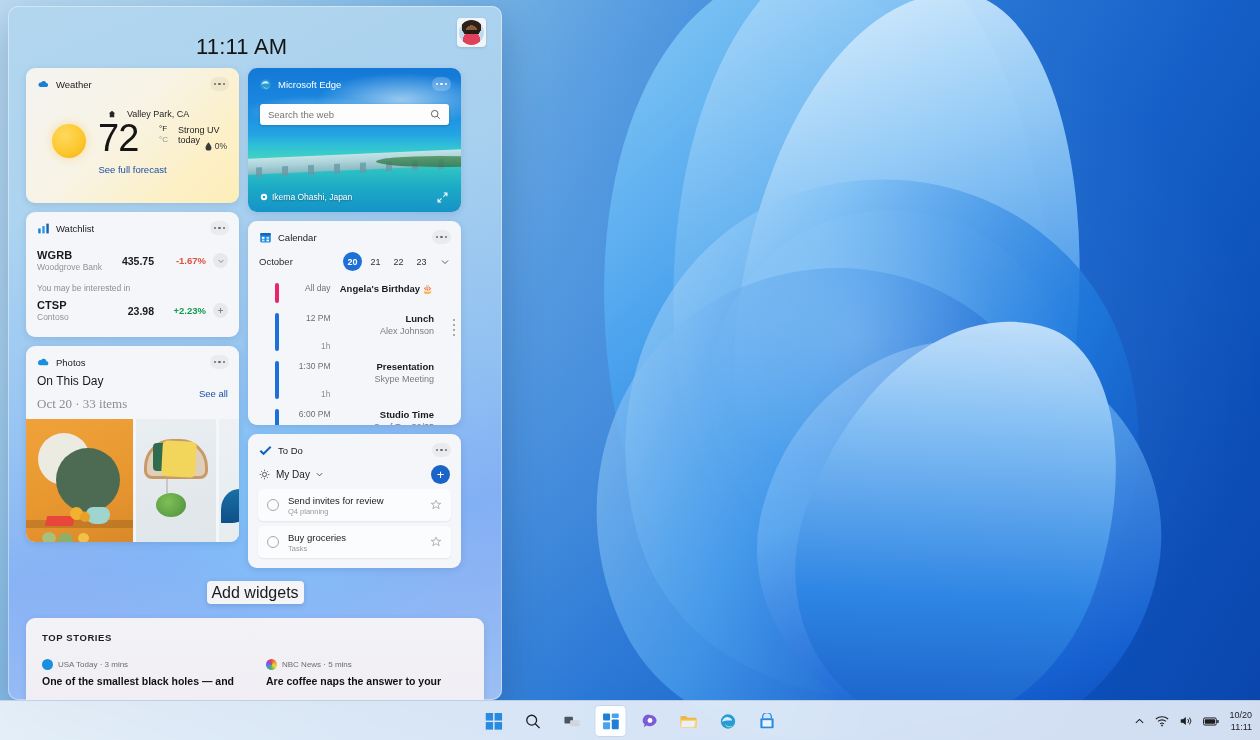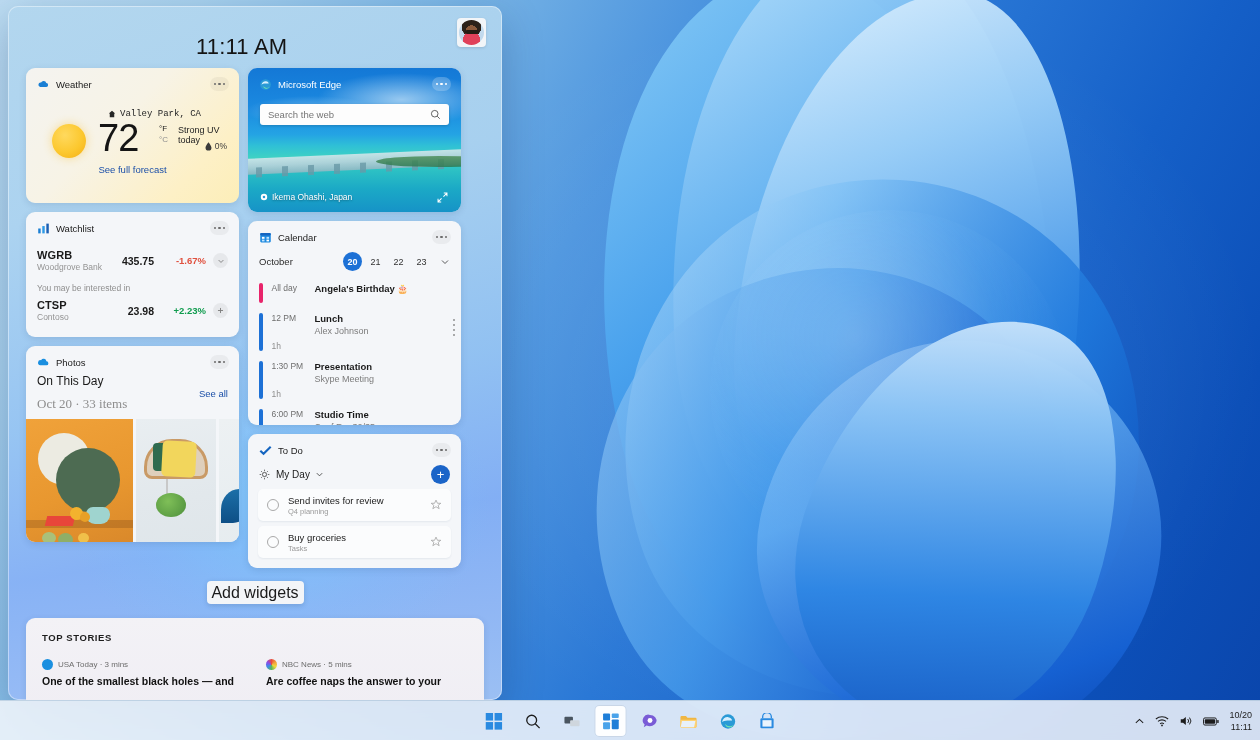--- a/index.html
+++ b/index.html
@@ -122,21 +122,21 @@
     height: 135px;
   }
   #weather-body { position: relative; height: 92px; }
   #wx-sun {
     position: absolute; left: 26px; top: 31px; width: 34px; height: 34px; border-radius: 50%;
     background: radial-gradient(circle at 38% 33%, #ffd95e 0%, #fcc82f 55%, #f5ae12 100%);
     box-shadow: 0 0 10px rgba(250,190,40,0.45);
   }
   #wx-loc {
     position: absolute; left: 82px; top: 16px;
-    font-size: 9px; color: #262626; display: flex; align-items: center; gap: 4px; font-family: Liberation Mono, monospace;
+    font-size: 9px; color: #262626; display: flex; align-items: center; gap: 11px;
   }
   #wx-temp {
     position: absolute; left: 72px; top: 26px;
     font-size: 38px; color: #151515; letter-spacing: -1px; line-height: 1;
   }
   #wx-units { position: absolute; left: 133px; top: 30px; font-size: 8px; line-height: 11px; }
   #wx-units .on { color: #1b1b1b; }
   #wx-units .off { color: #8e8e8e; }
   #wx-uv {
     position: absolute; left: 152px; top: 32px;
@@ -316,21 +316,21 @@
   #cal-strip { display: flex; align-items: center; padding: 6px 11px 4px; }
   #cal-month { font-size: 9.5px; color: #2a2a2a; flex: 1; }
   .cal-day {
     width: 19px; height: 19px; border-radius: 50%;
     display: flex; align-items: center; justify-content: center;
     font-size: 9px; color: #333; margin-left: 4px;
   }
   .cal-day.sel { background: #1d71d6; color: #fff; font-weight: bold; }
   #cal-chev { margin-left: 9px; }
   #cal-events { position: relative; padding-top: 3px; }
-  .cal-ev { display: flex; padding: 5px 11px; align-items: flex-start; }
+  .cal-ev { display: flex; padding: 5px 27px; align-items: flex-start; text-align: right; }
   .ev-bar { width: 3.5px; border-radius: 2px; flex: 0 0 3.5px; align-self: stretch; min-height: 20px; }
   .ev-time { width: 43px; margin-left: 9px; }
   .ev-time .a { font-size: 8.5px; color: #6e6e6e; }
   .ev-time .b { font-size: 8.5px; color: #8e8e8e; margin-top: 18px; }
   .ev-body { flex: 1; }
   .ev-body .a { font-size: 9.5px; color: #1a1a1a; font-weight: bold; }
   .ev-body .b { font-size: 9px; color: #7c7c7c; margin-top: 2px; }
   #cal-scroll {
     position: absolute; right: 6px; top: 44px;
     display: flex; flex-direction: column; gap: 3px;

